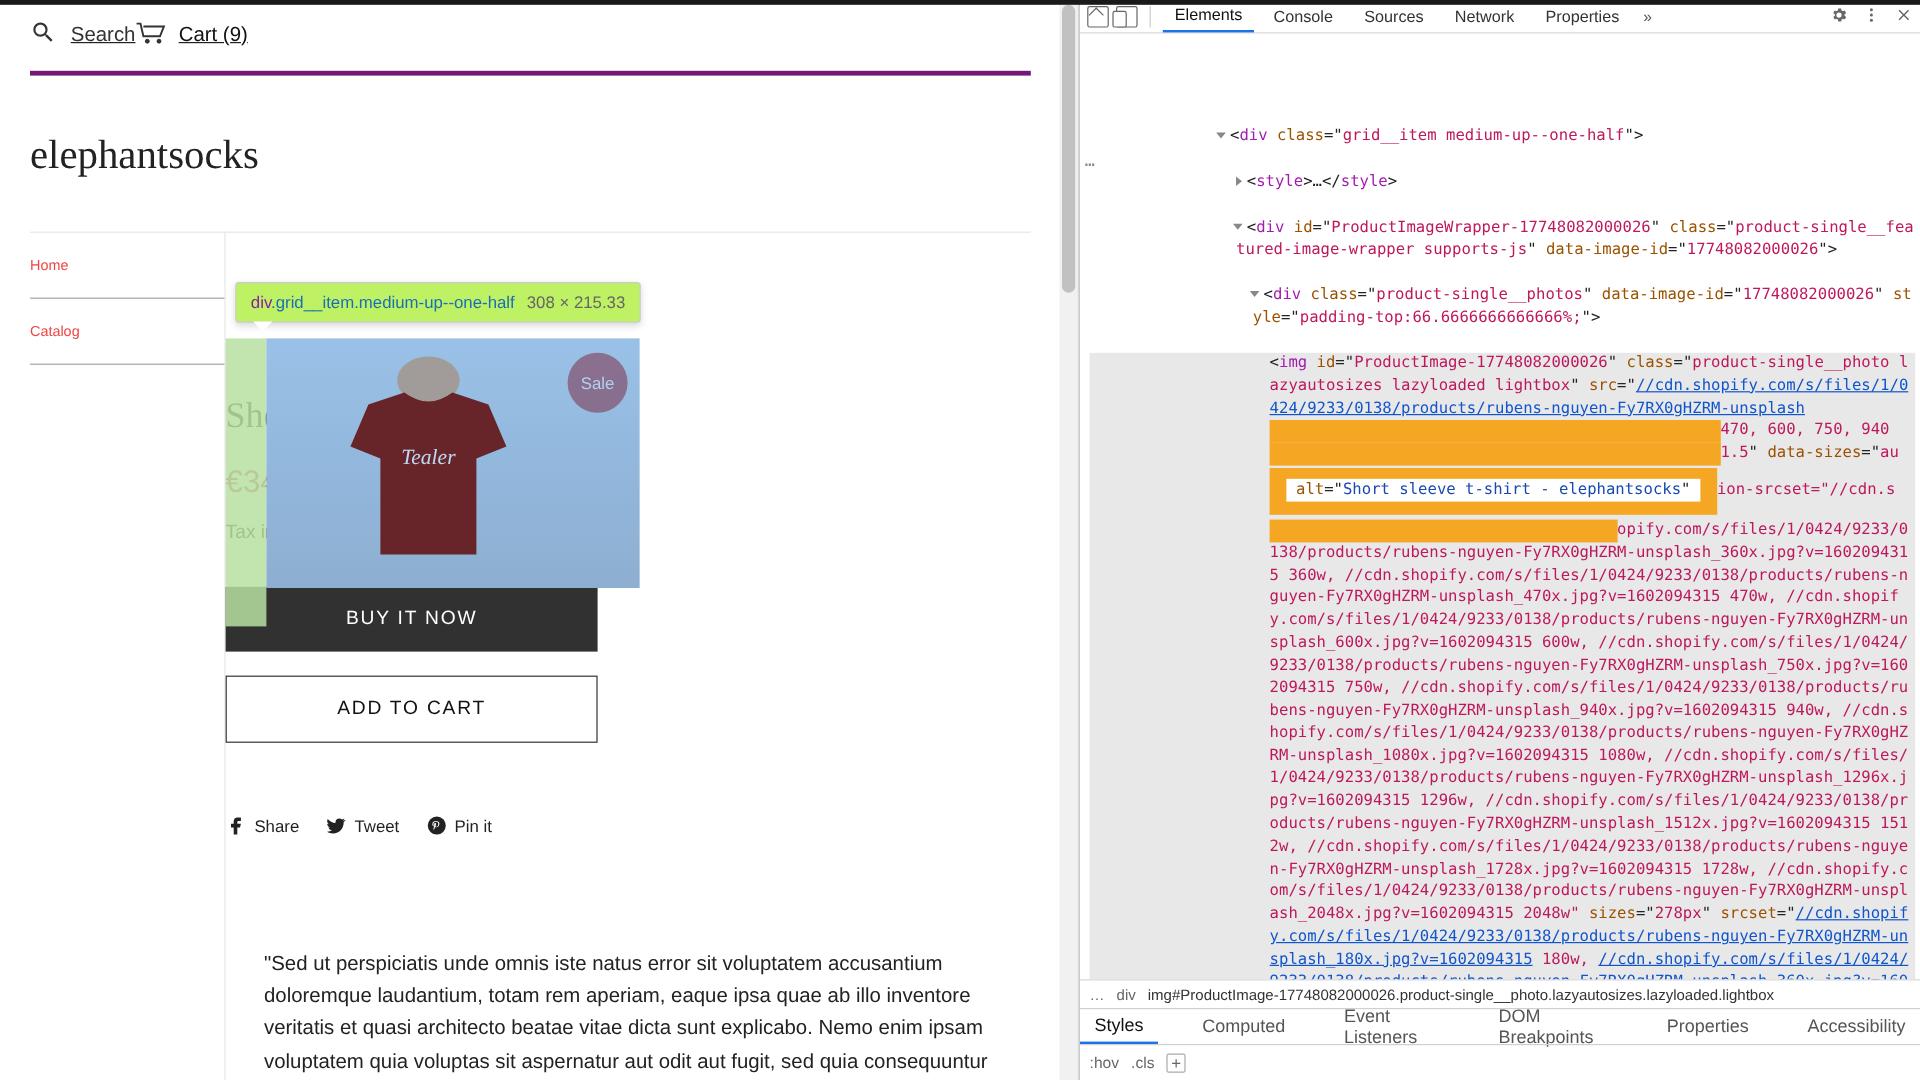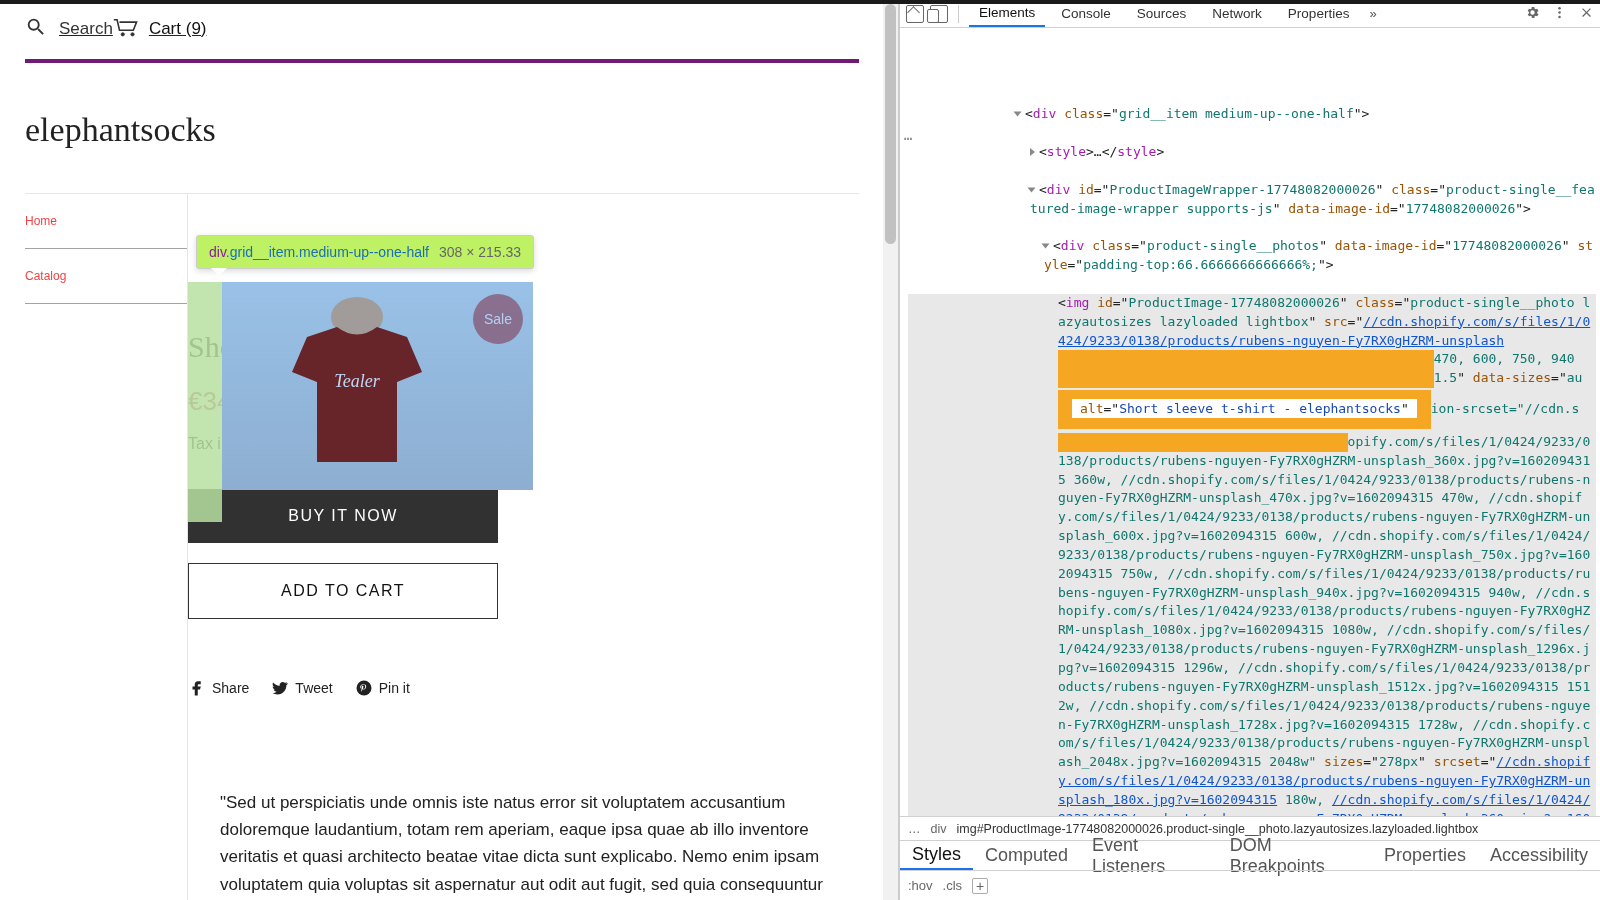--- a/index.html
+++ b/index.html
@@ -65,31 +65,31 @@
   .dom .line { padding-left:100px; text-indent:-0px; }
   .dom .i1 { padding-left:108px; }
   .dom .i2 { padding-left:122px; }
   .dom .i3 { padding-left:136px; }
   .dom .i4 { padding-left:150px; }
   .tri { display:inline-block; width:0; height:0; border-left:5px solid #888; border-top:4px solid transparent; border-bottom:4px solid transparent; margin-right:4px; transform:rotate(90deg) translateY(1px); }
   .tri.closed { transform:none; }
   .tag { color:#a31bb1; }
   .pun { color:#222; }
   .attr { color:#9b5200; }
-  .val { color:#0f766e; }
+  .val { color:#be185d; }
   .link { color:#1155cc; text-decoration:underline; }
   .hl-orange { background:#f5a623; color:#000; padding:0; display:inline-block; line-height:1.45; }
   .hl-orange-block { background:#f5a623; padding:10px 14px; display:inline-block; margin:2px 0 4px; }
   .altbox { background:#fff; padding:2px 8px; color:#555; }
   .altbox .attr { color:#9b5200; }
   .altbox .val { color:#1948b3;margin-top:24px; }
   .sel-row { background:#e8e8e8; }
   .dom-wrap { color:#222; }
   .crumb { height:24px; border-top:1px solid #d0d0d0; display:flex; align-items:center; font-size:12.5px; color:#666; padding:0 8px; gap:10px; font-family:-apple-system, Arial, sans-serif; }
-  .styles-tabs { height:30px; border-top:1px solid #d0d0d0; display:flex; align-items:flex-end; font-family:-apple-system, Arial, sans-serif; font-size:18px; }
+  .styles-tabs { height:30px; border-top:1px solid #d0d0d0; display:flex; align-items:flex-end; font-family:-apple-system, Arial, sans-serif; font-size:15px;gap:25px; }
   .styles-tabs .stab { padding:0 12px; height:100%; display:flex; align-items:center; color:#555; cursor:pointer; }
   .styles-tabs .stab.active { color:#111; border-bottom:2px solid #1a73e8; }
   .styles-filter { height:30px; border-top:1px solid #d0d0d0; display:flex; align-items:center; padding:0 8px; font-family:-apple-system, Arial, sans-serif; font-size:13px; }
   .styles-filter input { border:none; outline:none; flex:1; font-size:13px; color:#555; }
   .styles-filter .fr { display:flex; gap:10px; color:#666; align-items:center; }
   .styles-filter .plus { border:1px solid #aaa; width:16px; height:16px; display:flex; align-items:center; justify-content:center; border-radius:2px; font-size:14px; line-height:1; }
 </style>
 </head>
 <body>
 

